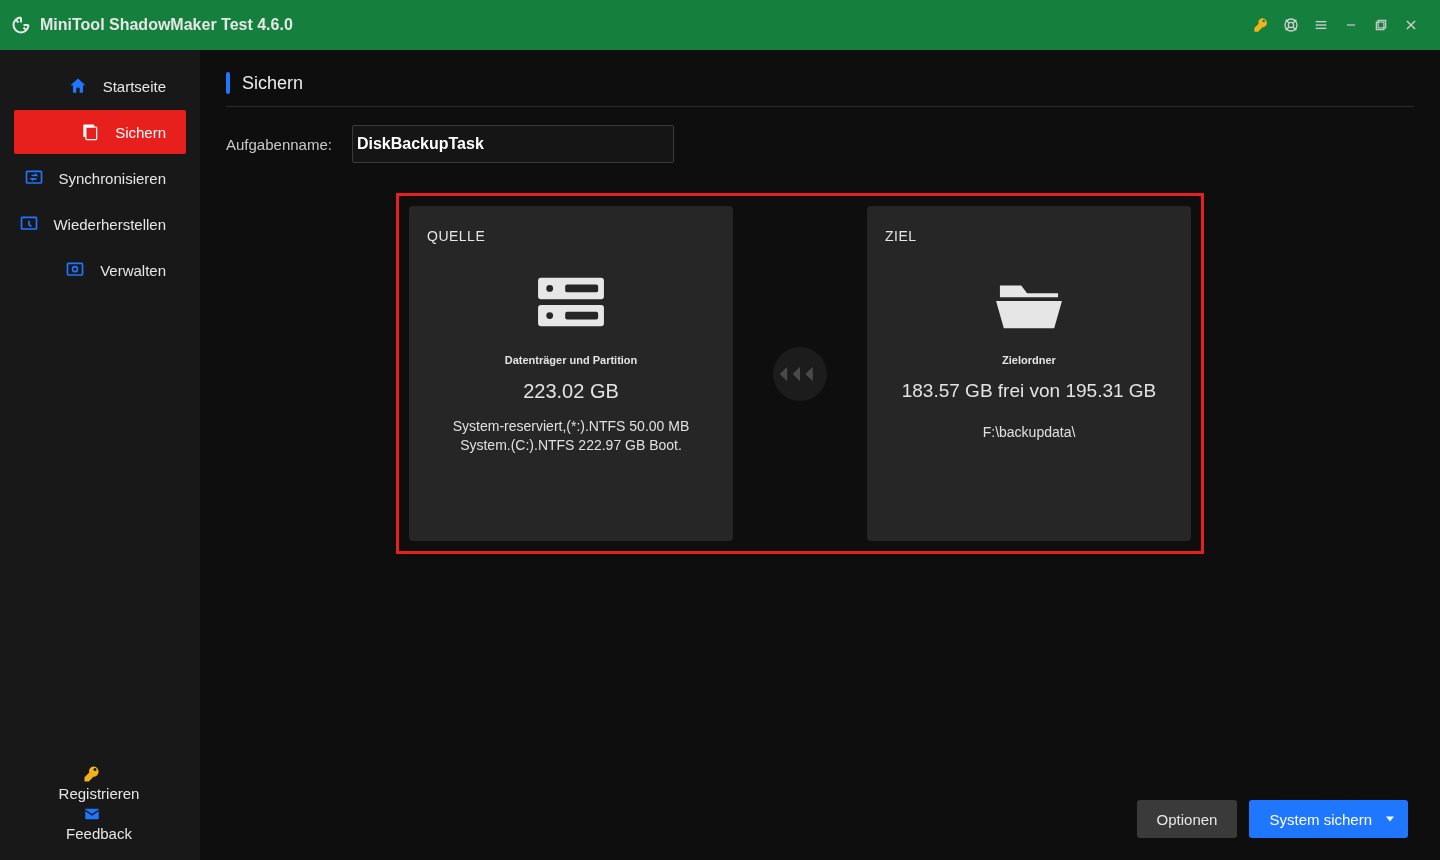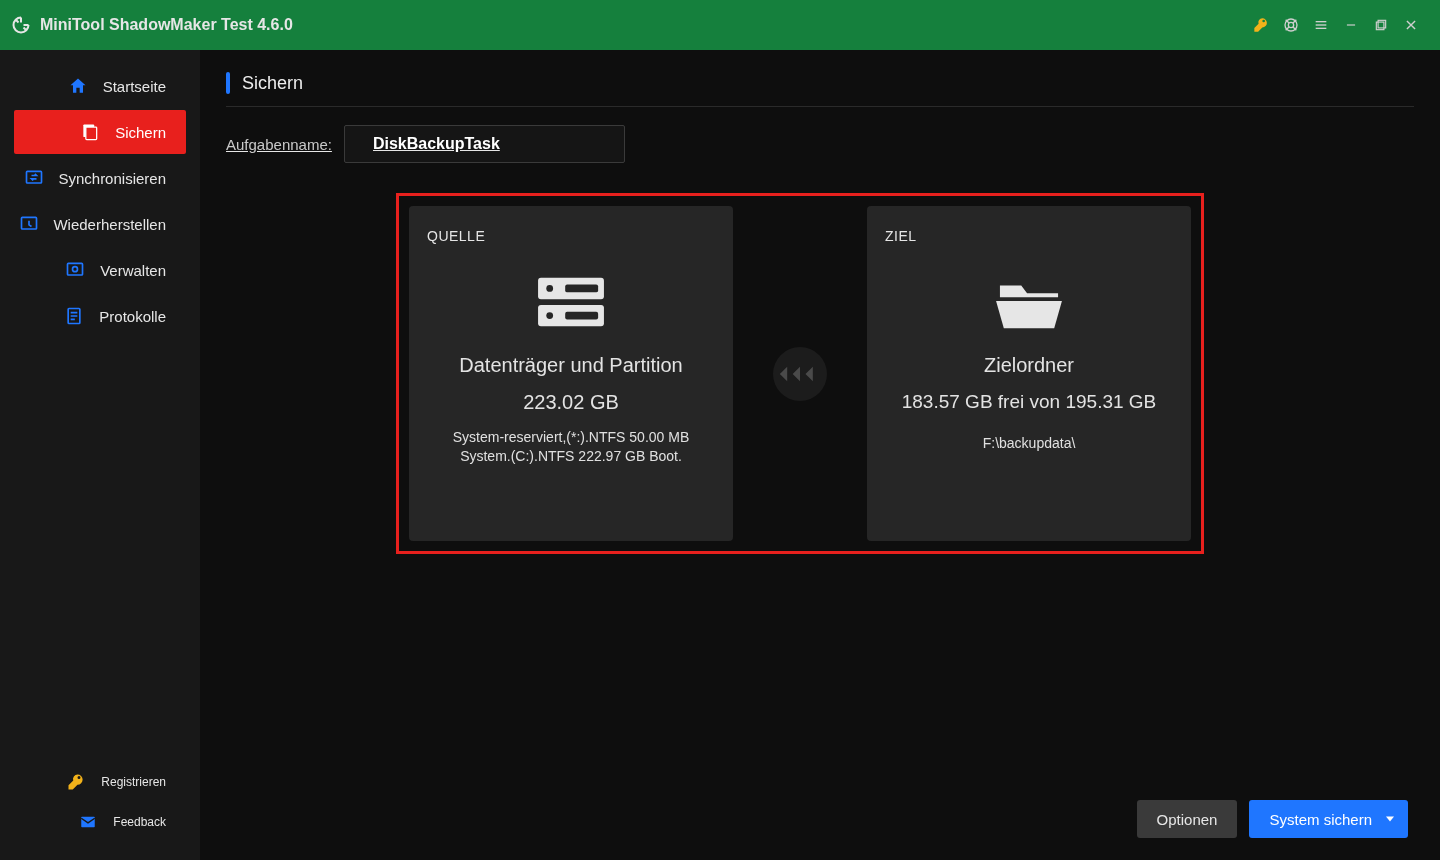--- a/index.html
+++ b/index.html
@@ -47,50 +47,50 @@
     font-size:15px;
     margin: 0 14px;
     border-radius:2px;
     justify-content:flex-end;
   }
   .nav-item.active { background:#e8201d; color:#fff; }
   .nav-item .ic { width:22px; height:22px; margin-right:14px; display:flex; align-items:center; justify-content:center; color:#1f76ff; }
   .nav-item.active .ic { color:#fff; }
 
   .sidebar-bottom { margin-top:auto; padding-bottom:18px; }
-  .sidebar-bottom .nav-item { height:40px; font-size:12px; }
+  .sidebar-bottom .nav-item { height:40px; font-size:15px;flex-direction:column; }
 
   
   .main {
     flex:1;
     background:#0e0e0e;
     display:flex;
     flex-direction:column;
     padding: 22px 26px 18px 26px;
     position:relative;
   }
   .page-head {
     display:flex; align-items:center;
     border-bottom:1px solid #2a2a2a;
     padding-bottom:12px;
     margin-bottom:18px;
   }
   .page-head .accent { width:4px; height:22px; background:#1f76ff; border-radius:2px; margin-right:12px; }
   .page-head h1 { font-size:18px; font-weight:500; color:#ededed; }
 
-  .task-row { display:flex; align-items:center; gap:12px; margin-bottom:30px;text-decoration:underline; }
+  .task-row { display:flex; align-items:center; gap:20px; margin-bottom:30px; }
   .task-row label { color:#c9c9c9; font-size:15px; }
   .task-row input {
-    width: 281px; height:38px;
+    width: 322px; height:38px;
     background:#151515;
     border:1px solid #3a3a3a;
     color:#fff;
     font-size:16px;
     font-weight:600;
-    padding:0 28px;
+    padding:0 4px;
     border-radius:2px;
   }
 
   
   .cards-wrap {
     border:3px solid #e8201d;
     padding:10px;
     display:flex;
     align-items:flex-start;
     gap:12px;
@@ -105,21 +105,21 @@
     border-radius:4px;
     padding:22px 18px;
     display:flex;
     flex-direction:column;
     align-items:center;
     color:#e3e3e3;
     cursor:pointer;
   }
   .card .card-title { align-self:flex-start; font-size:14px; letter-spacing:.5px; color:#e6e6e6; margin-bottom:18px; }
   .card .big-icon { width:80px; height:70px; display:flex; align-items:center; justify-content:center; color:#e6e6e6; margin-top:6px; margin-bottom:16px; }
-  .card .line1 { font-size:20px; font-weight:400; margin-bottom:14px; text-align:center; }
+  .card .line1 { font-size:11px; font-weight:700; margin-bottom:14px; text-align:center; }
   .card .line2 { font-size:20px; font-weight:500; margin-bottom:14px; text-align:center; }
   .card .line3 { font-size:14px; color:#e0e0e0; text-align:center; line-height:1.35; }
   .card .line4 { font-size:14px; color:#e0e0e0; text-align:center; margin-top:8px; }
 
   .arrow-circle {
     align-self:center;
     width:54px; height:54px;
     border-radius:50%;
     background:#1c1c1c;
     display:flex; align-items:center; justify-content:center;
@@ -245,29 +245,20 @@
         <span>Wiederherstellen</span>
       </div>
       <div class="nav-item">
         <span class="ic">
           <svg viewBox="0 0 24 24" width="20" height="20" fill="currentColor">
               <rect x="3" y="4" width="18" height="14" rx="1" fill="none" stroke="currentColor" stroke-width="2"></rect>
               <circle cx="12" cy="11" r="3" fill="none" stroke="currentColor" stroke-width="2"></circle>
             </svg>
         </span>
         <span>Verwalten</span>
-      </div>
-      <div class="nav-item">
-        <span class="ic">
-          <svg viewBox="0 0 24 24" width="20" height="20" fill="currentColor">
-              <rect x="5" y="3" width="14" height="18" rx="1" fill="none" stroke="currentColor" stroke-width="2"></rect>
-              <path d="M8 8h8M8 12h8M8 16h5" stroke="currentColor" stroke-width="2"></path>
-            </svg>
-        </span>
-        <span>Protokolle</span>
       </div>
     </div>
 
     <div class="sidebar-bottom">
       <div class="nav-item">
         <span class="ic" style="color:#f2b21a;">
           <svg viewBox="0 0 24 24" width="18" height="18" fill="currentColor">
               <path d="M14 2a6 6 0 0 0-5.65 8L2 16.35V22h5.65L14 15.65A6 6 0 1 0 14 2zm2 6a2 2 0 1 1 0-4 2 2 0 0 1 0 4z"></path>
             </svg>
         </span>

